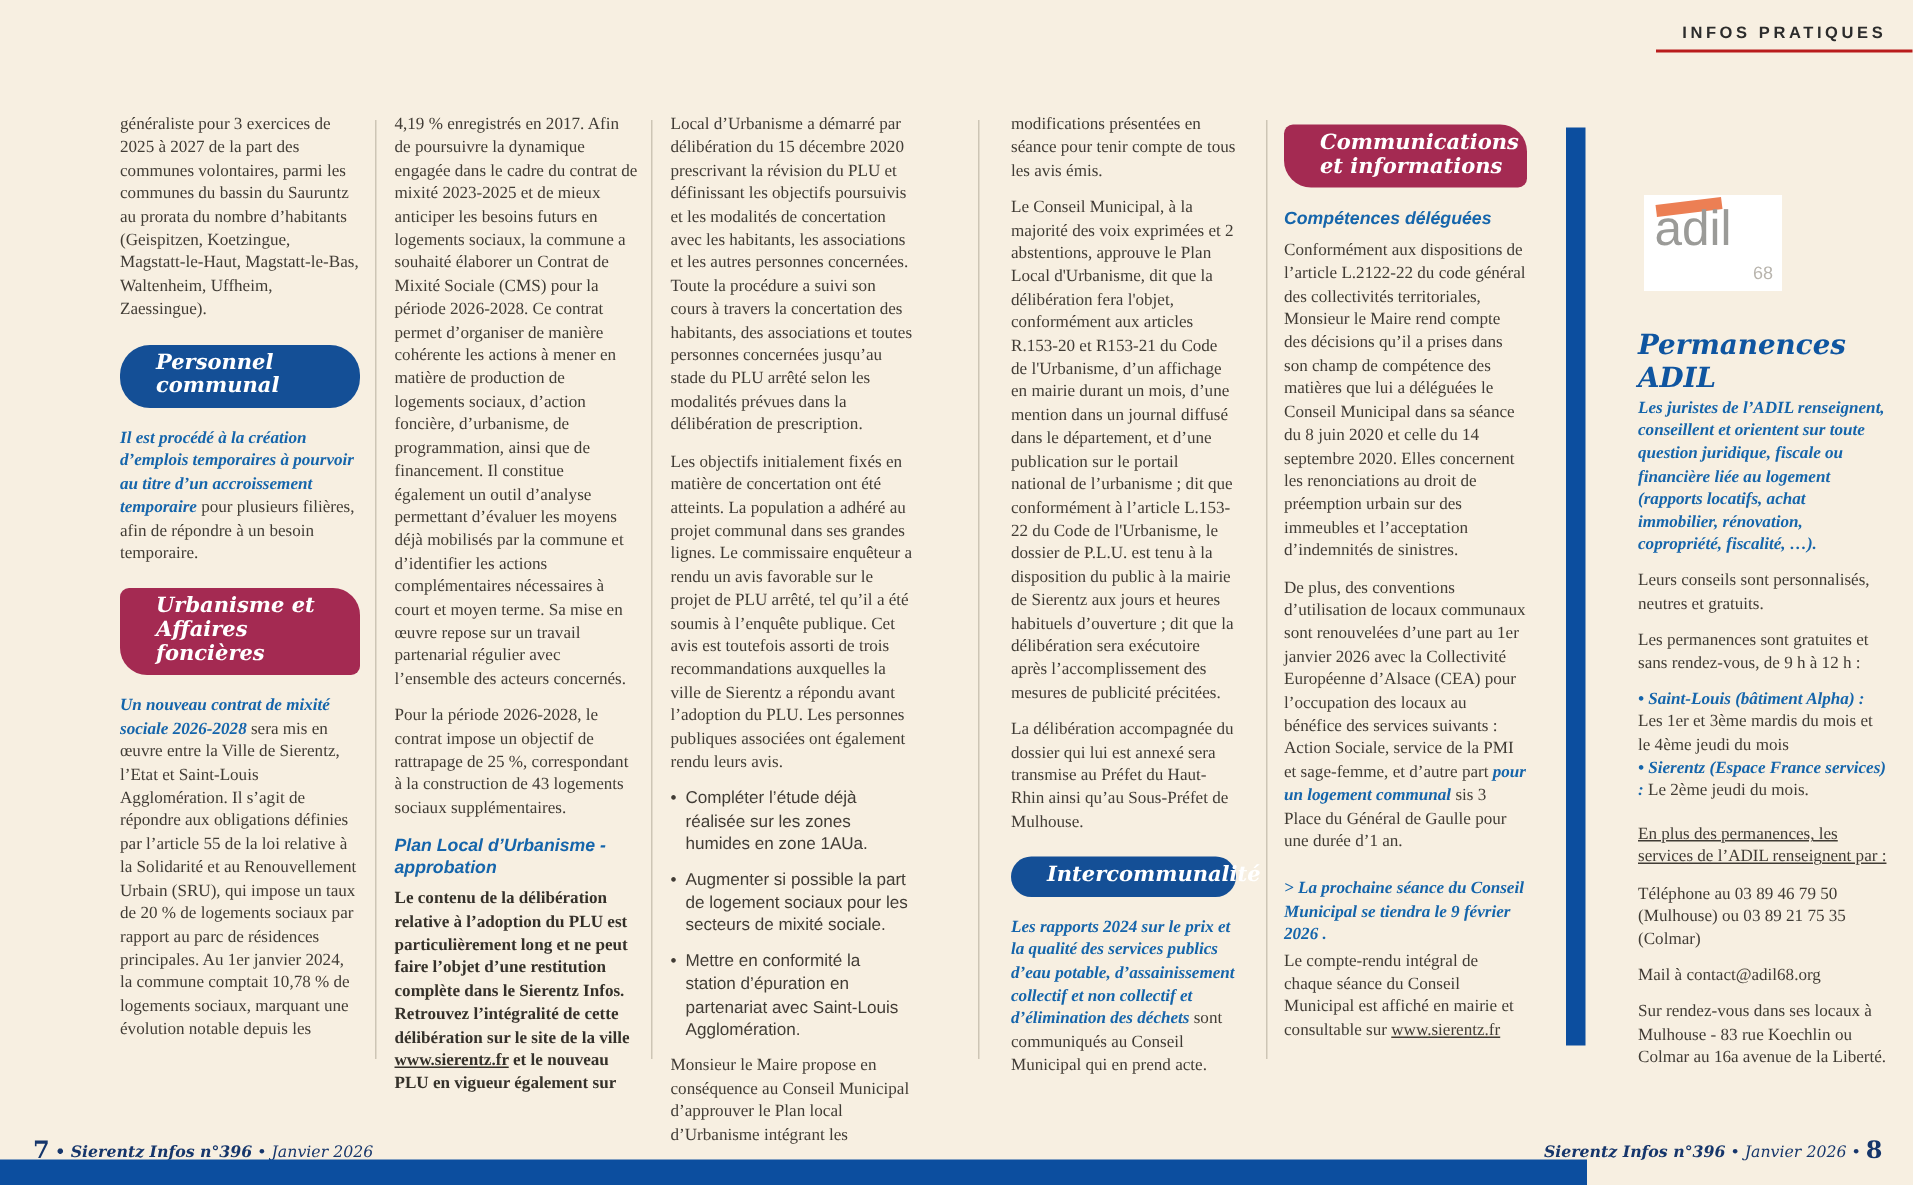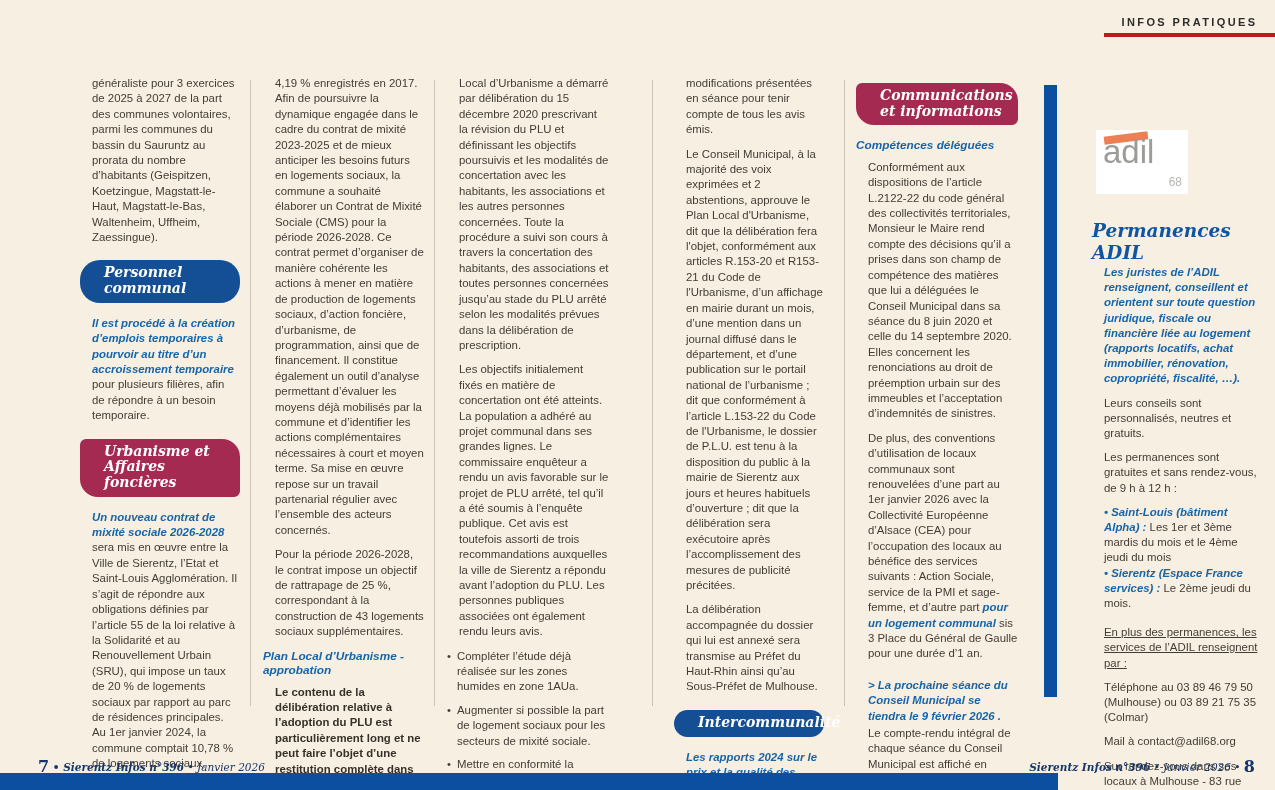--- a/index.html
+++ b/index.html
@@ -2,49 +2,49 @@
 <html><head>
 <meta charset="utf-8">
 <style>
   html,body{margin:0;padding:0;}
   body{
     width:1275px;height:790px;position:relative;overflow:hidden;
     background:#f7efe1;color:#413c35;
     font-family:"Liberation Sans", sans-serif;
   }
   .col{position:absolute;top:76px;font-size:11.4px;line-height:15.4px;}
-  .bp{margin:0 0 9px 12px;}
+  .bp{margin:0 0 9px 0;font-family:Liberation Serif, serif;}
   .lead{color:#1565ab;font-weight:bold;font-style:italic;}
   .subhead{color:#1565ab;font-weight:bold;font-style:italic;font-size:11.8px;line-height:14.5px;margin:4px 0 7px 0;}
   .pill{display:block;color:#ffffff;font-family:"DejaVu Serif", serif;font-weight:bold;font-style:italic;
         font-size:14px;line-height:1.12;padding:5px 10px 6px 24px;border-radius:6px 18px 6px 18px;
         margin:15px 0 13px 0;}
   .pill-navy{background:#144f96;border-radius:20px;}
   .pill-maroon{background:#a42a52;}
   .bold-para{font-weight:bold;color:#35312a;}
   .ul{text-decoration:underline;}
   .bullet{position:relative;padding-left:10px;margin:0 0 8px 0;}
   .bullet::before{content:"•";position:absolute;left:0;top:0;}
   .sep{position:absolute;top:80px;width:1px;height:626px;background:#cdc5b5;}
   .gutter-bar{position:absolute;left:1044px;top:85px;width:13px;height:612px;background:#0c4e9f;}
   .bottom-bar{position:absolute;left:0;top:773px;width:1058px;height:17px;background:#0c4e9f;}
-  .section-head{position:absolute;left:1104px;top:16px;width:171px;border-bottom:4px solid #b91c1c;
+  .section-head{position:absolute;left:1104px;top:16px;width:171px;border-bottom:2px solid #b91c1c;
         padding-bottom:5px;text-align:center;font-size:11px;letter-spacing:2.4px;color:#2c2c2c;font-weight:bold;}
   
   .adil-col{position:absolute;left:1092px;top:130px;width:166px;font-size:11.4px;line-height:15.2px;}
   .adil-logo{position:relative;width:92px;height:64px;background:#ffffff;margin:0 0 26px 4px;}
   .adil-word{position:absolute;left:7px;top:2px;font-size:33px;line-height:40px;color:#9b9b98;letter-spacing:0px;font-family:"Liberation Sans", sans-serif;}
   .adil-roof{position:absolute;left:8px;top:4px;width:44px;height:8px;background:#ec7f54;transform:rotate(-7deg);}
   .adil-sub{position:absolute;right:6px;bottom:4px;font-size:12px;color:#b9b5ae;}
   .adil-title{color:#0f55a0;font-family:"DejaVu Serif", serif;font-weight:bold;font-style:italic;font-size:18.5px;line-height:22px;margin:0 0 1px 0;}
   
   .footer{position:absolute;top:756px;color:#16366b;font-family:"DejaVu Serif", serif;font-style:italic;font-size:10.5px;}
   .footer .pg{font-size:16px;font-weight:bold;font-style:normal;position:relative;top:1px;}
   .footer .brand{font-weight:bold;}
-  .footer-left{left:38px;}
+  .footer-left{left:22px;}
   .footer-right{right:20px;text-align:left;}
 </style>
 </head>
 <body>
 
 <div class="section-head">INFOS PRATIQUES</div>
 
 <div class="sep" style="left:250px"></div>
 <div class="sep" style="left:434px"></div>
 <div class="sep" style="left:652px"></div>

